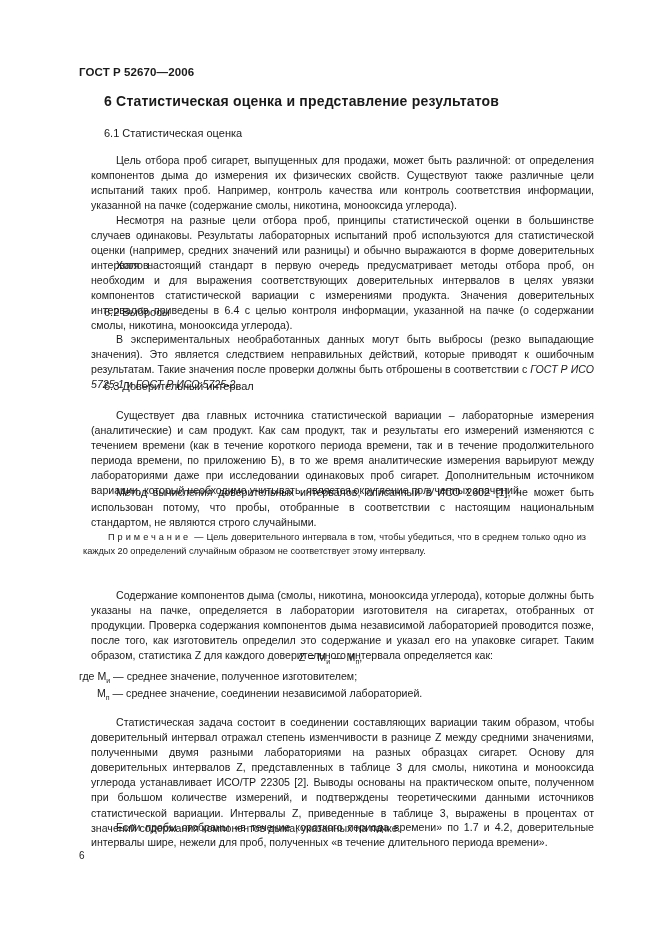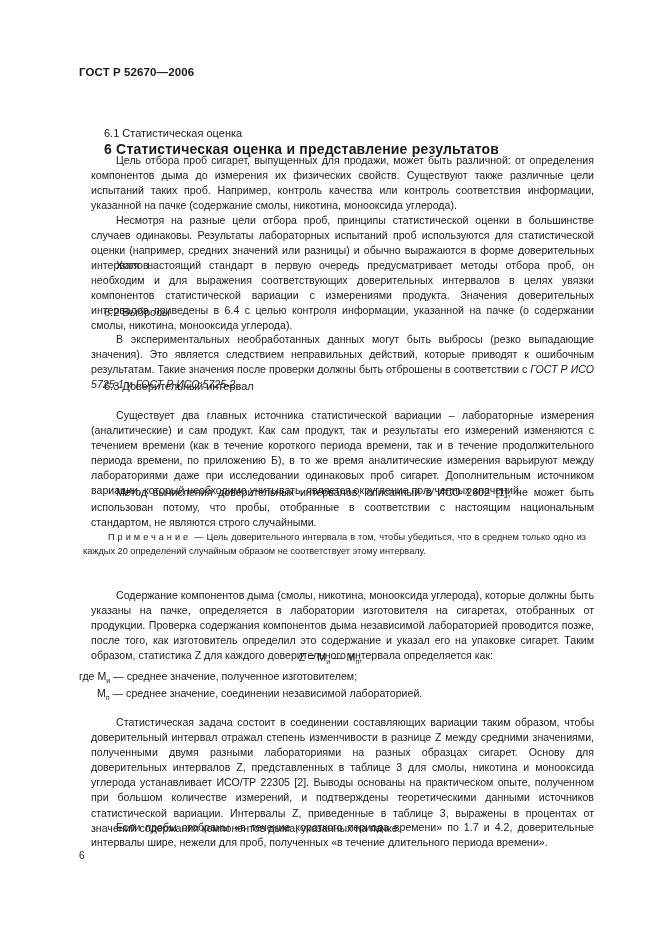--- a/index.html
+++ b/index.html
@@ -1,20 +1,20 @@
 <!DOCTYPE html>
 <html><head>
 <meta charset="utf-8">
 <style>
   html, body { margin: 0; padding: 0; background: #ffffff; }
   body { width: 661px; height: 936px; position: relative; overflow: hidden;
          font-family: "Liberation Sans", sans-serif; color: #1a1a1a; }
   .page { position: absolute; left: 0; top: 0; width: 661px; height: 936px; padding-left: 11px; }
   .hdr { position: absolute; left: 79px; top: 66px; font-size: 11.5px; font-weight: bold; letter-spacing: 0.1px; }
-  .h1 { position: absolute; left: 104px; top: 93px; font-size: 14px; font-weight: bold; letter-spacing: 0.2px; margin-top: 48px; }
+  .h1 { position: absolute; left: 104px; top: 93px; font-size: 14px; font-weight: bold; letter-spacing: 0.2px; }
   .h2 { position: absolute; left: 104px; font-size: 11px; font-weight: normal; }
   .para { position: absolute; left: 79px; width: 503px; font-size: 10.6px; line-height: 15.1px;
           text-align: justify; text-indent: 25px; margin: 12px; }
   .para i { font-style: italic; }
   .note { position: absolute; left: 79px; width: 503px; font-size: 9.2px; line-height: 13.5px;
           text-align: justify; text-indent: 25px; margin: 4px; }
   .note .sp { letter-spacing: 3px; }
   .formula { position: absolute; left: 0; width: 661px; top: 651px; text-align: center; font-size: 10.6px; }
   .where { position: absolute; left: 79px; font-size: 10.6px; line-height: 13px; }
   .where .row { white-space: nowrap; }

